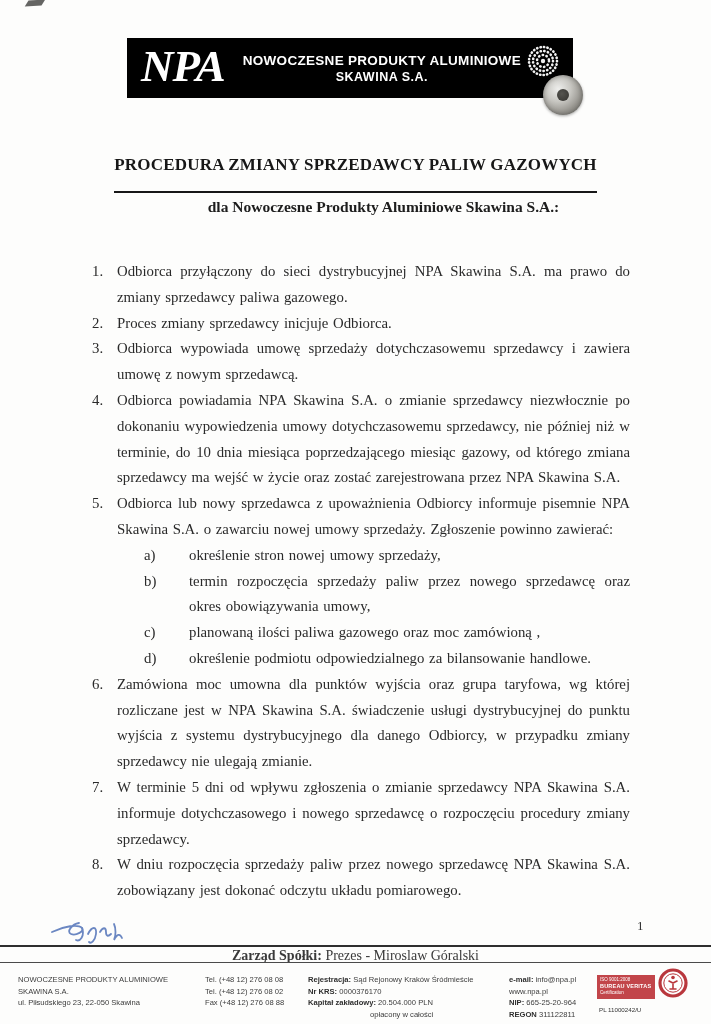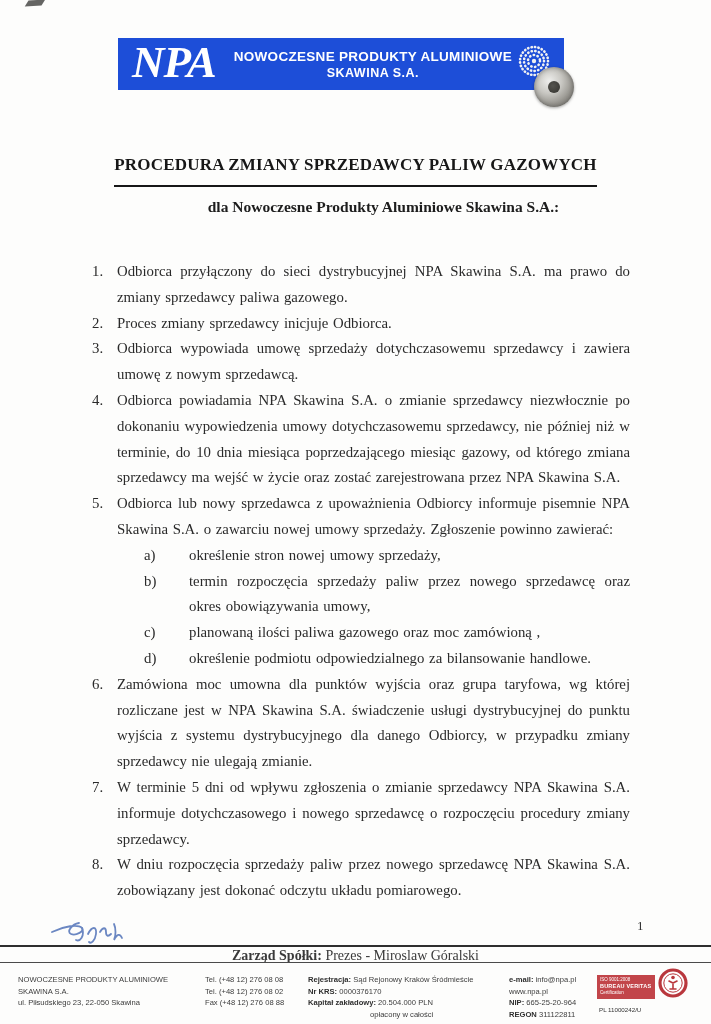--- a/index.html
+++ b/index.html
@@ -6,39 +6,39 @@
   .page{
     position:relative;width:711px;height:1024px;margin:0 auto;
     background:#fdfdfc;overflow:hidden;color:#262626;
     font-family:"Liberation Serif", serif;
   }
   
   .corner-mark{position:absolute;left:27px;top:0;width:16px;height:6px;
     background:#4a4a48;transform:skewX(-35deg) rotate(-4deg);opacity:.85;}
 
   
-  .banner{position:absolute;left:118px;top:38px;width:446px;height:52px;
-    background:#1d4ed8;display:flex;align-items:center;}
+  .banner{position:absolute;left:127px;top:38px;width:446px;height:60px;
+    background:#000000;display:flex;align-items:center;}
   .banner-npa{font-family:"Liberation Serif",serif;font-style:italic;font-weight:bold;
     color:#fff;font-size:45px;line-height:1;padding:0 6px 4px 14px;letter-spacing:-1px;}
   .banner-text{flex:1;text-align:center;color:#fff;
     font-family:"Liberation Sans",sans-serif;font-weight:bold;padding-right:40px;}
   .banner-line1{font-size:13.5px;letter-spacing:.3px;white-space:nowrap;}
   .banner-line2{font-size:12.5px;margin-top:2px;letter-spacing:.5px;}
   .banner-dots{position:absolute;right:12px;top:5px;}
   .banner-disc{position:absolute;right:-10px;bottom:-17px;width:40px;height:40px;border-radius:50%;
     background:radial-gradient(circle at 38% 35%, #eeeeec 0%, #c8c7c2 35%, #97958f 65%, #6d6c66 100%);
     box-shadow:0 1px 3px rgba(0,0,0,.35), inset 0 0 5px rgba(0,0,0,.35);}
   .banner-disc::after{content:"";position:absolute;left:14px;top:14px;width:12px;height:12px;
     border-radius:50%;background:radial-gradient(circle at 40% 40%, #55544f, #33322e);}
 
   
   .doc-title{position:absolute;top:155px;left:0;width:100%;text-align:center;
     font-weight:bold;font-size:17px;color:#171717;letter-spacing:.2px;}
-  .doc-title span{border-bottom:2.5px solid #171717;padding-bottom:11px;}
+  .doc-title span{border-bottom:2.5px solid #171717;padding-bottom:17px;}
   .doc-subtitle{position:absolute;top:198px;left:0;width:100%;text-align:center;
     font-weight:bold;font-size:15.5px;color:#1d1d1d;padding-left:28px;}
 
   
   .list{position:absolute;left:92px;top:259px;width:538px;
     font-size:14.8px;line-height:25.8px;color:#2a2a2a;word-spacing:1px;}
   .item{display:flex;}
   .item-num{flex:none;width:25px;}
   .item-content{flex:1;min-width:0;}
   .item-text{text-align:justify;}

